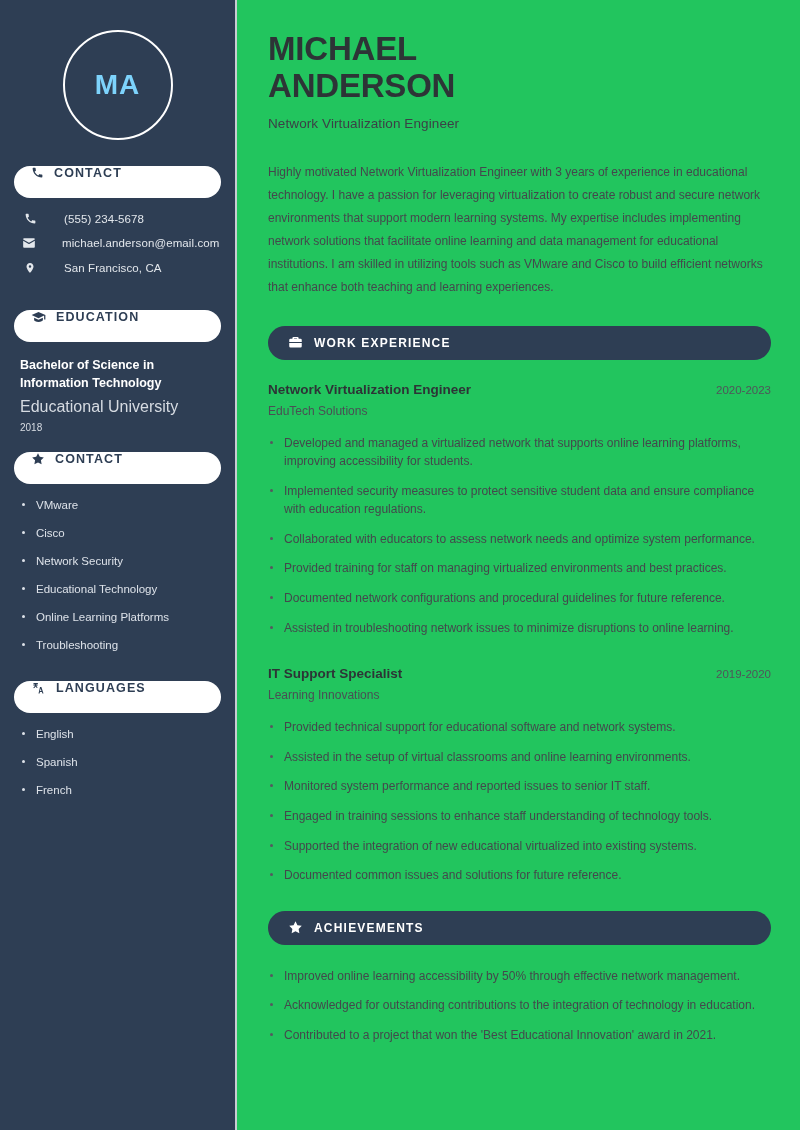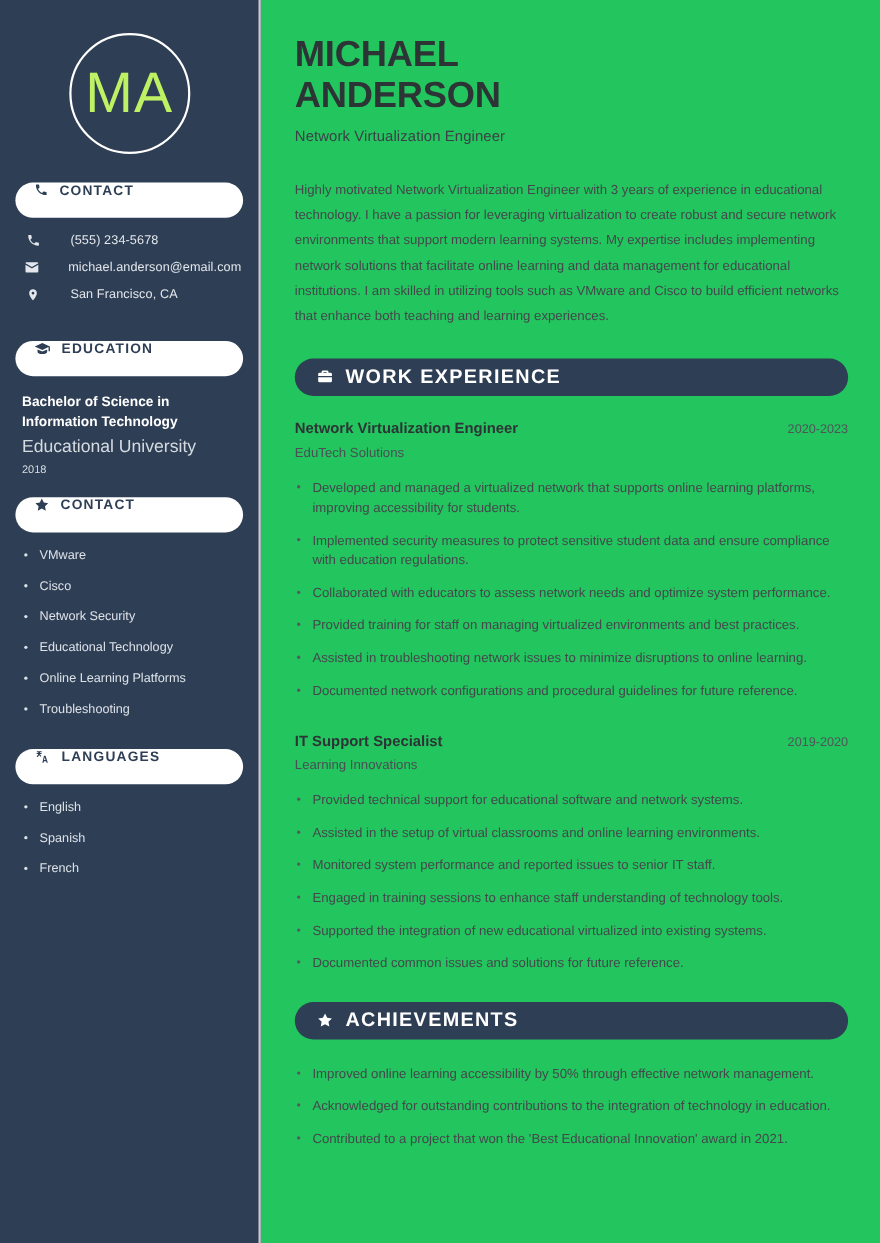--- a/index.html
+++ b/index.html
@@ -39,23 +39,23 @@
   .avatar {
     width: 110px;
     height: 110px;
     border-radius: 50%;
     border: 2px solid #ffffff;
     display: flex;
     align-items: center;
     justify-content: center;
   }
   .avatar-initials {
-    color: #bef264;
-    font-size: 52px;
-    font-weight: 400;
+    color: #7dd3fc;
+    font-size: 28px;
+    font-weight: 700;
     letter-spacing: 1px;
     line-height: 1;
   }
 
   .pill {
     background: #ffffff;
     border-radius: 22px;
     height: 32px;
     display: flex;
     align-items: flex-start;
@@ -165,21 +165,21 @@
     height: 34px;
     display: flex;
     align-items: center;
     padding-left: 20px;
     gap: 11px;
     margin-top: 26px;
     margin-bottom: 22px;
   }
   .section-bar-label {
     color: #ffffff;
-    font-size: 18px;
+    font-size: 12px;
     font-weight: bold;
     letter-spacing: 1.2px;
   }
   .section-bar .bar-icon { display: flex; align-items: center; }
 
   .job { margin-bottom: 4px; }
   .job-head {
     display: flex;
     justify-content: space-between;
     align-items: baseline;
@@ -350,22 +350,22 @@
       <div class="job-head">
         <span class="job-role">Network Virtualization Engineer</span>
         <span class="job-dates">2020-2023</span>
       </div>
       <div class="job-company">EduTech Solutions</div>
       <ul class="bullets">
         <li>Developed and managed a virtualized network that supports online learning platforms, improving accessibility for students.</li>
         <li>Implemented security measures to protect sensitive student data and ensure compliance with education regulations.</li>
         <li>Collaborated with educators to assess network needs and optimize system performance.</li>
         <li>Provided training for staff on managing virtualized environments and best practices.</li>
+        <li>Documented network configurations and procedural guidelines for future reference.</li>
         <li>Assisted in troubleshooting network issues to minimize disruptions to online learning.</li>
-        <li>Documented network configurations and procedural guidelines for future reference.</li>
       </ul>
     </div>
 
     <div class="job-gap"></div>
 
     <div class="job">
       <div class="job-head">
         <span class="job-role">IT Support Specialist</span>
         <span class="job-dates">2019-2020</span>
       </div>

